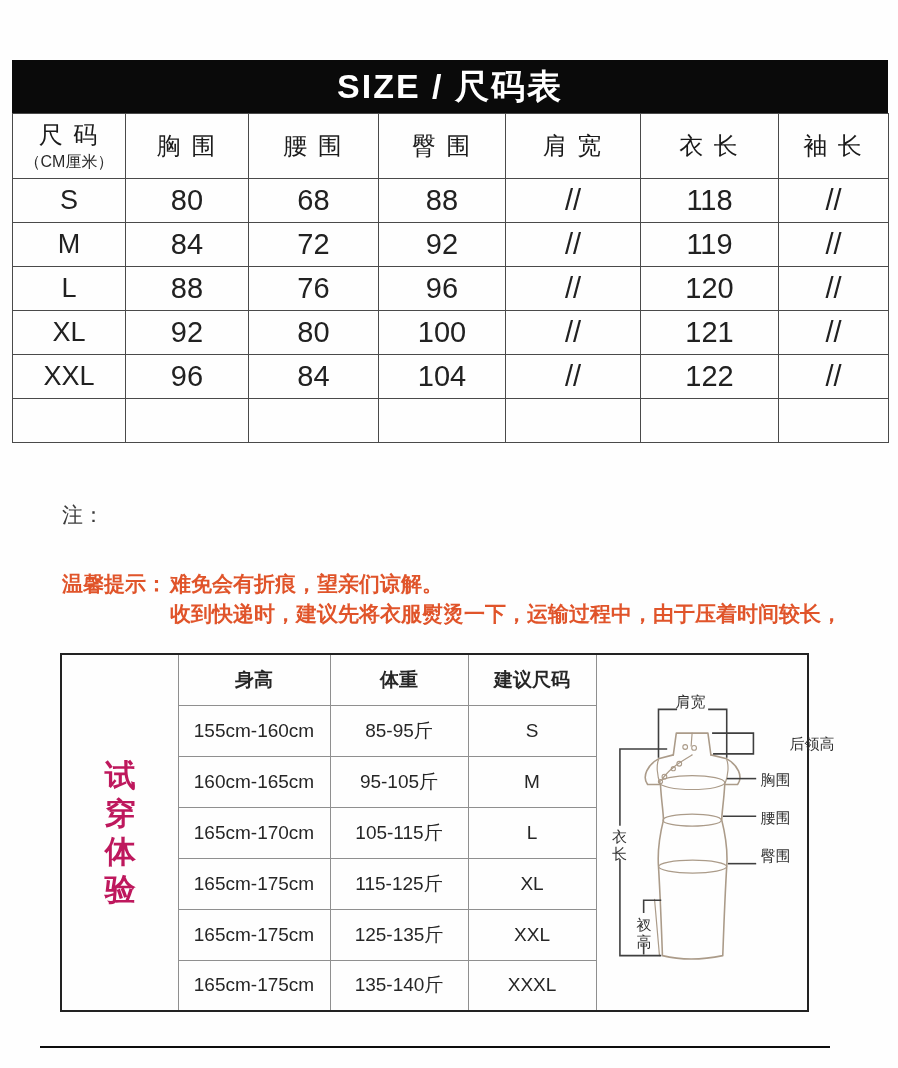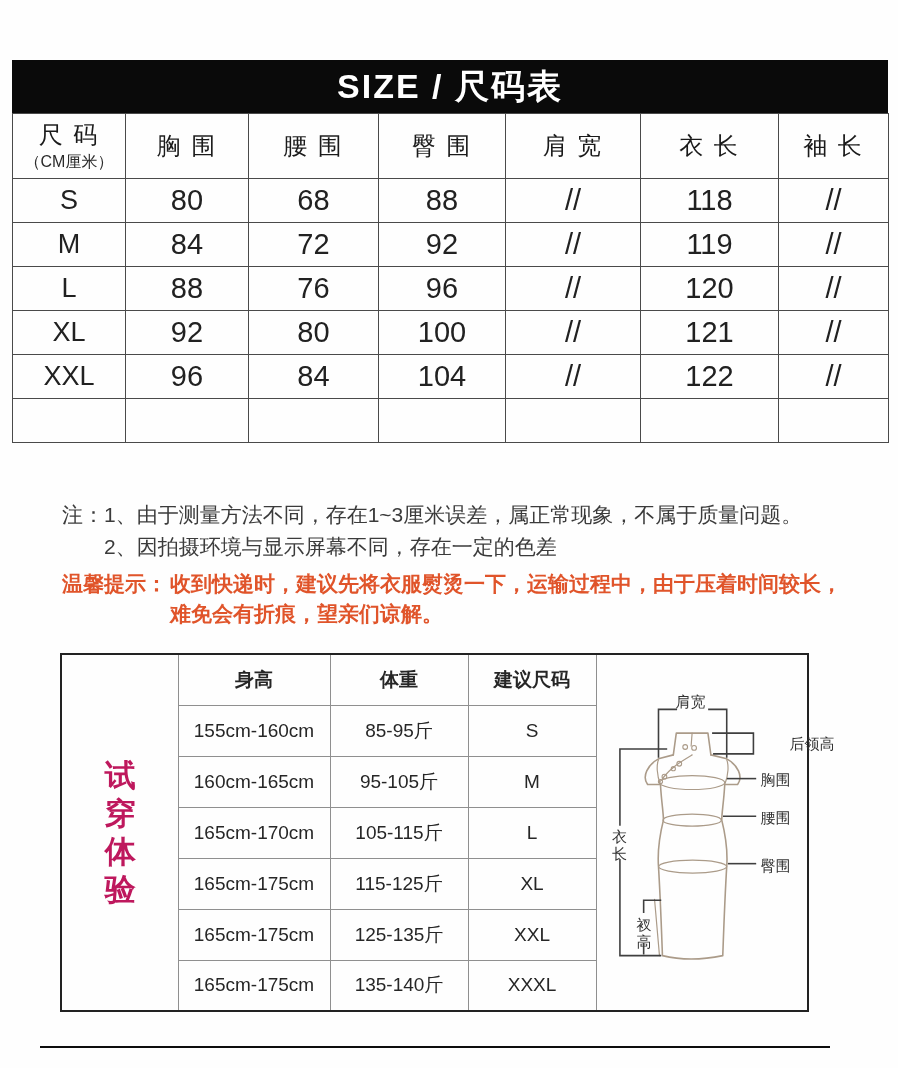--- a/index.html
+++ b/index.html
@@ -173,31 +173,27 @@
         <td></td>
         <td></td>
         <td></td>
         <td></td>
       </tr>
     </tbody>
   </table>
 
   <div class="note-block">
     <div class="note-label">注：</div>
-    <div>
-      <div>1、由于测量方法不同，存在1~3厘米误差，属正常现象，不属于质量问题。</div>
-      <div>2、因拍摄环境与显示屏幕不同，存在一定的色差</div>
-    </div>
   </div>
 
   <div class="tip-block" style="color:#e0542a">
     <div class="tip-label">温馨提示：</div>
     <div>
+      <div>难免会有折痕，望亲们谅解。</div>
       <div>收到快递时，建议先将衣服熨烫一下，运输过程中，由于压着时间较长，</div>
-      <div>难免会有折痕，望亲们谅解。</div>
     </div>
   </div>
 
   <table class="fit-table">
     <colgroup>
       <col style="width:117px">
         <col style="width:152px">
         <col style="width:138px">
       <col style="width:128px">
         <col style="width:212px">
@@ -262,21 +258,21 @@
 
                 <path d="M 23,95 H 70 M 23,95 V 172 M 23,207 V 304 M 23,304 H 64"></path>
 
                 <path d="M 47,248 H 64 M 47,248 V 260 M 47,292 V 302"></path>
               </g>
             </svg>
             <div class="diag-label" style="left:79px; top:39px;">肩宽</div>
             <div class="diag-label" style="left:162px; top:81px;margin-left:31px;">后领高</div>
             <div class="diag-label" style="left:164px; top:117px;">胸围</div>
             <div class="diag-label" style="left:164px; top:155px;">腰围</div>
-            <div class="diag-label" style="left:164px; top:203px;">臀围</div>
+            <div class="diag-label" style="left:164px; top:193px;">臀围</div>
             <div class="diag-label vertical" style="left:15px; top:173px;">衣长</div>
             <div class="diag-label vertical" style="left:39px; top:261px;text-align:right;">衩高</div>
           </div>
         </td>
       </tr>
       <tr>
         <td class="data-cell">155cm-160cm</td>
         <td class="data-cell">85-95斤</td>
         <td class="data-cell">S</td>
       </tr>

